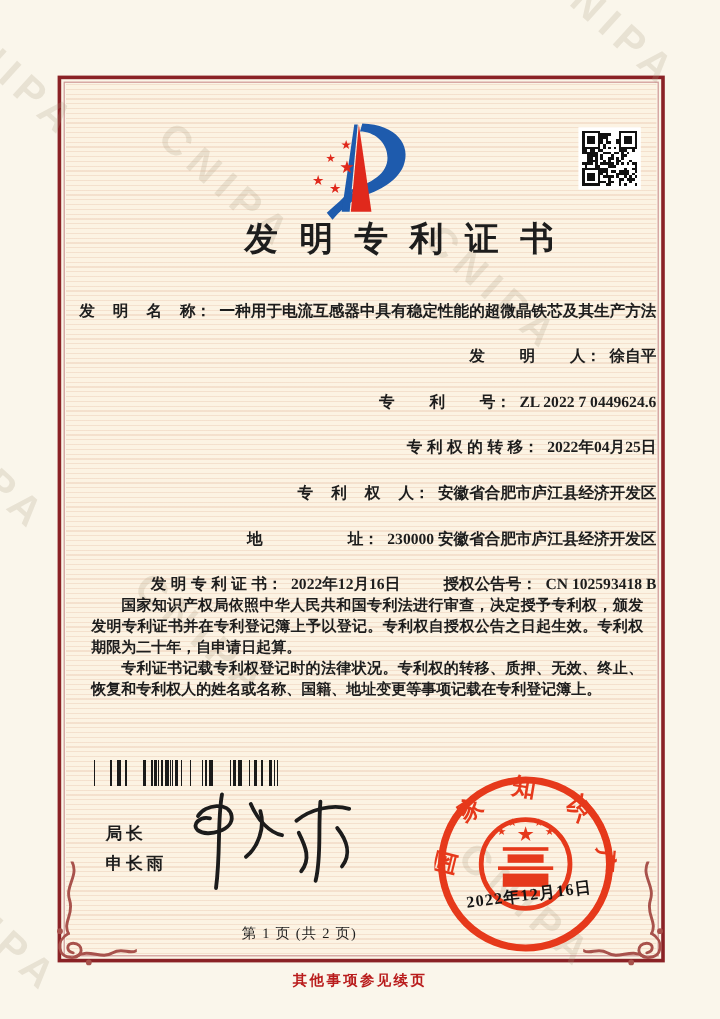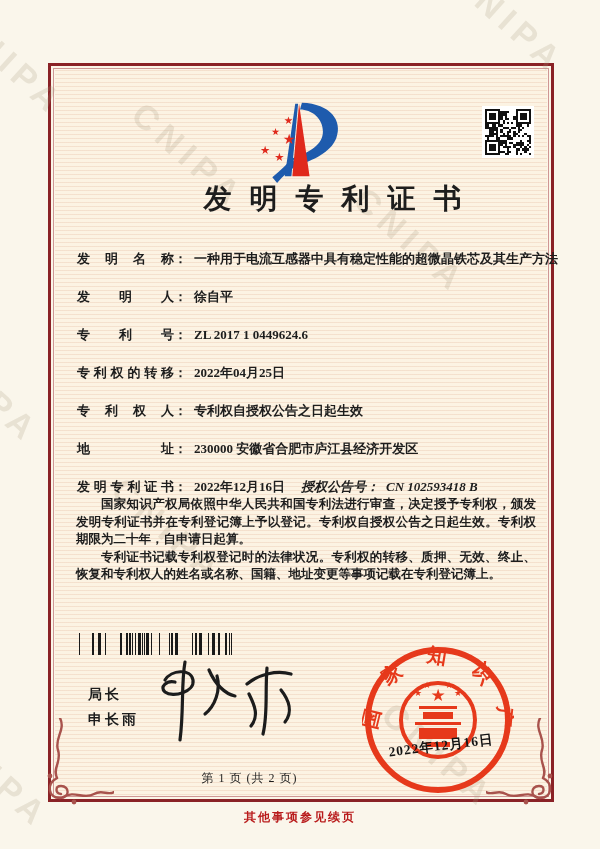--- a/index.html
+++ b/index.html
@@ -44,26 +44,26 @@
     position:absolute; left:482px; top:106px; width:52px; height:52px;
     background:#ffffff; padding:3px;
   }
   .title {
     position:absolute; left:48px; top:180px; width:569px;
     text-align:center; font-size:28px; font-weight:bold;
     letter-spacing:18px; padding-left:18px;
   }
   .fields { position:absolute; left:77px; top:251px; width:470px; }
   .row { display:flex; align-items:flex-start; margin-bottom:23px;
-         font-size:13px; font-weight:bold; line-height:15px; }
+         font-size:13px; font-weight:bold; line-height:15px;justify-content:flex-end; }
   .lbl { width:97px; flex:none; text-align:justify; text-align-last:justify; }
   .lbl2 { flex:none; }
   .colon { flex:none; margin-right:7px; }
   .val { white-space:nowrap; }
-  .pair2 { display:flex; margin-left:16px;font-style:italic; }
+  .pair2 { display:flex; margin-left:36px; }
   .paras {
     position:absolute; left:76px; top:496px; width:460px;
     font-size:12.5px; line-height:17.5px; font-weight:bold;
     text-align:justify;
   }
   .paras p { text-indent:2em; }
   .barcode { position:absolute; left:76px; top:633px; }
   .sig-block {
     position:absolute; left:88px; top:682px;
     font-family:"Liberation Sans","DejaVu Sans",sans-serif;
@@ -142,31 +142,31 @@
         <span class="val">一种用于电流互感器中具有稳定性能的超微晶铁芯及其生产方法</span>
       </div>
       <div class="row">
         <span class="lbl">发明人</span>
           <span class="colon">：</span>
         <span class="val">徐自平</span>
       </div>
       <div class="row">
         <span class="lbl">专利号</span>
           <span class="colon">：</span>
-        <span class="val">ZL 2017 1 0449624.6</span>
+        <span class="val">ZL 2022 7 0449624.6</span>
       </div>
       <div class="row">
         <span class="lbl">专利权的转移</span>
           <span class="colon">：</span>
         <span class="val">2022年04月25日</span>
       </div>
       <div class="row">
         <span class="lbl">专利权人</span>
           <span class="colon">：</span>
-        <span class="val">专利权自授权公告之日起生效</span>
+        <span class="val">安徽省合肥市庐江县经济开发区</span>
       </div>
       <div class="row">
         <span class="lbl">地址</span>
           <span class="colon">：</span>
         <span class="val">230000 安徽省合肥市庐江县经济开发区</span>
       </div>
       <div class="row">
         <span class="lbl">发明专利证书</span>
           <span class="colon">：</span>
         <span class="val">2022年12月16日</span>

